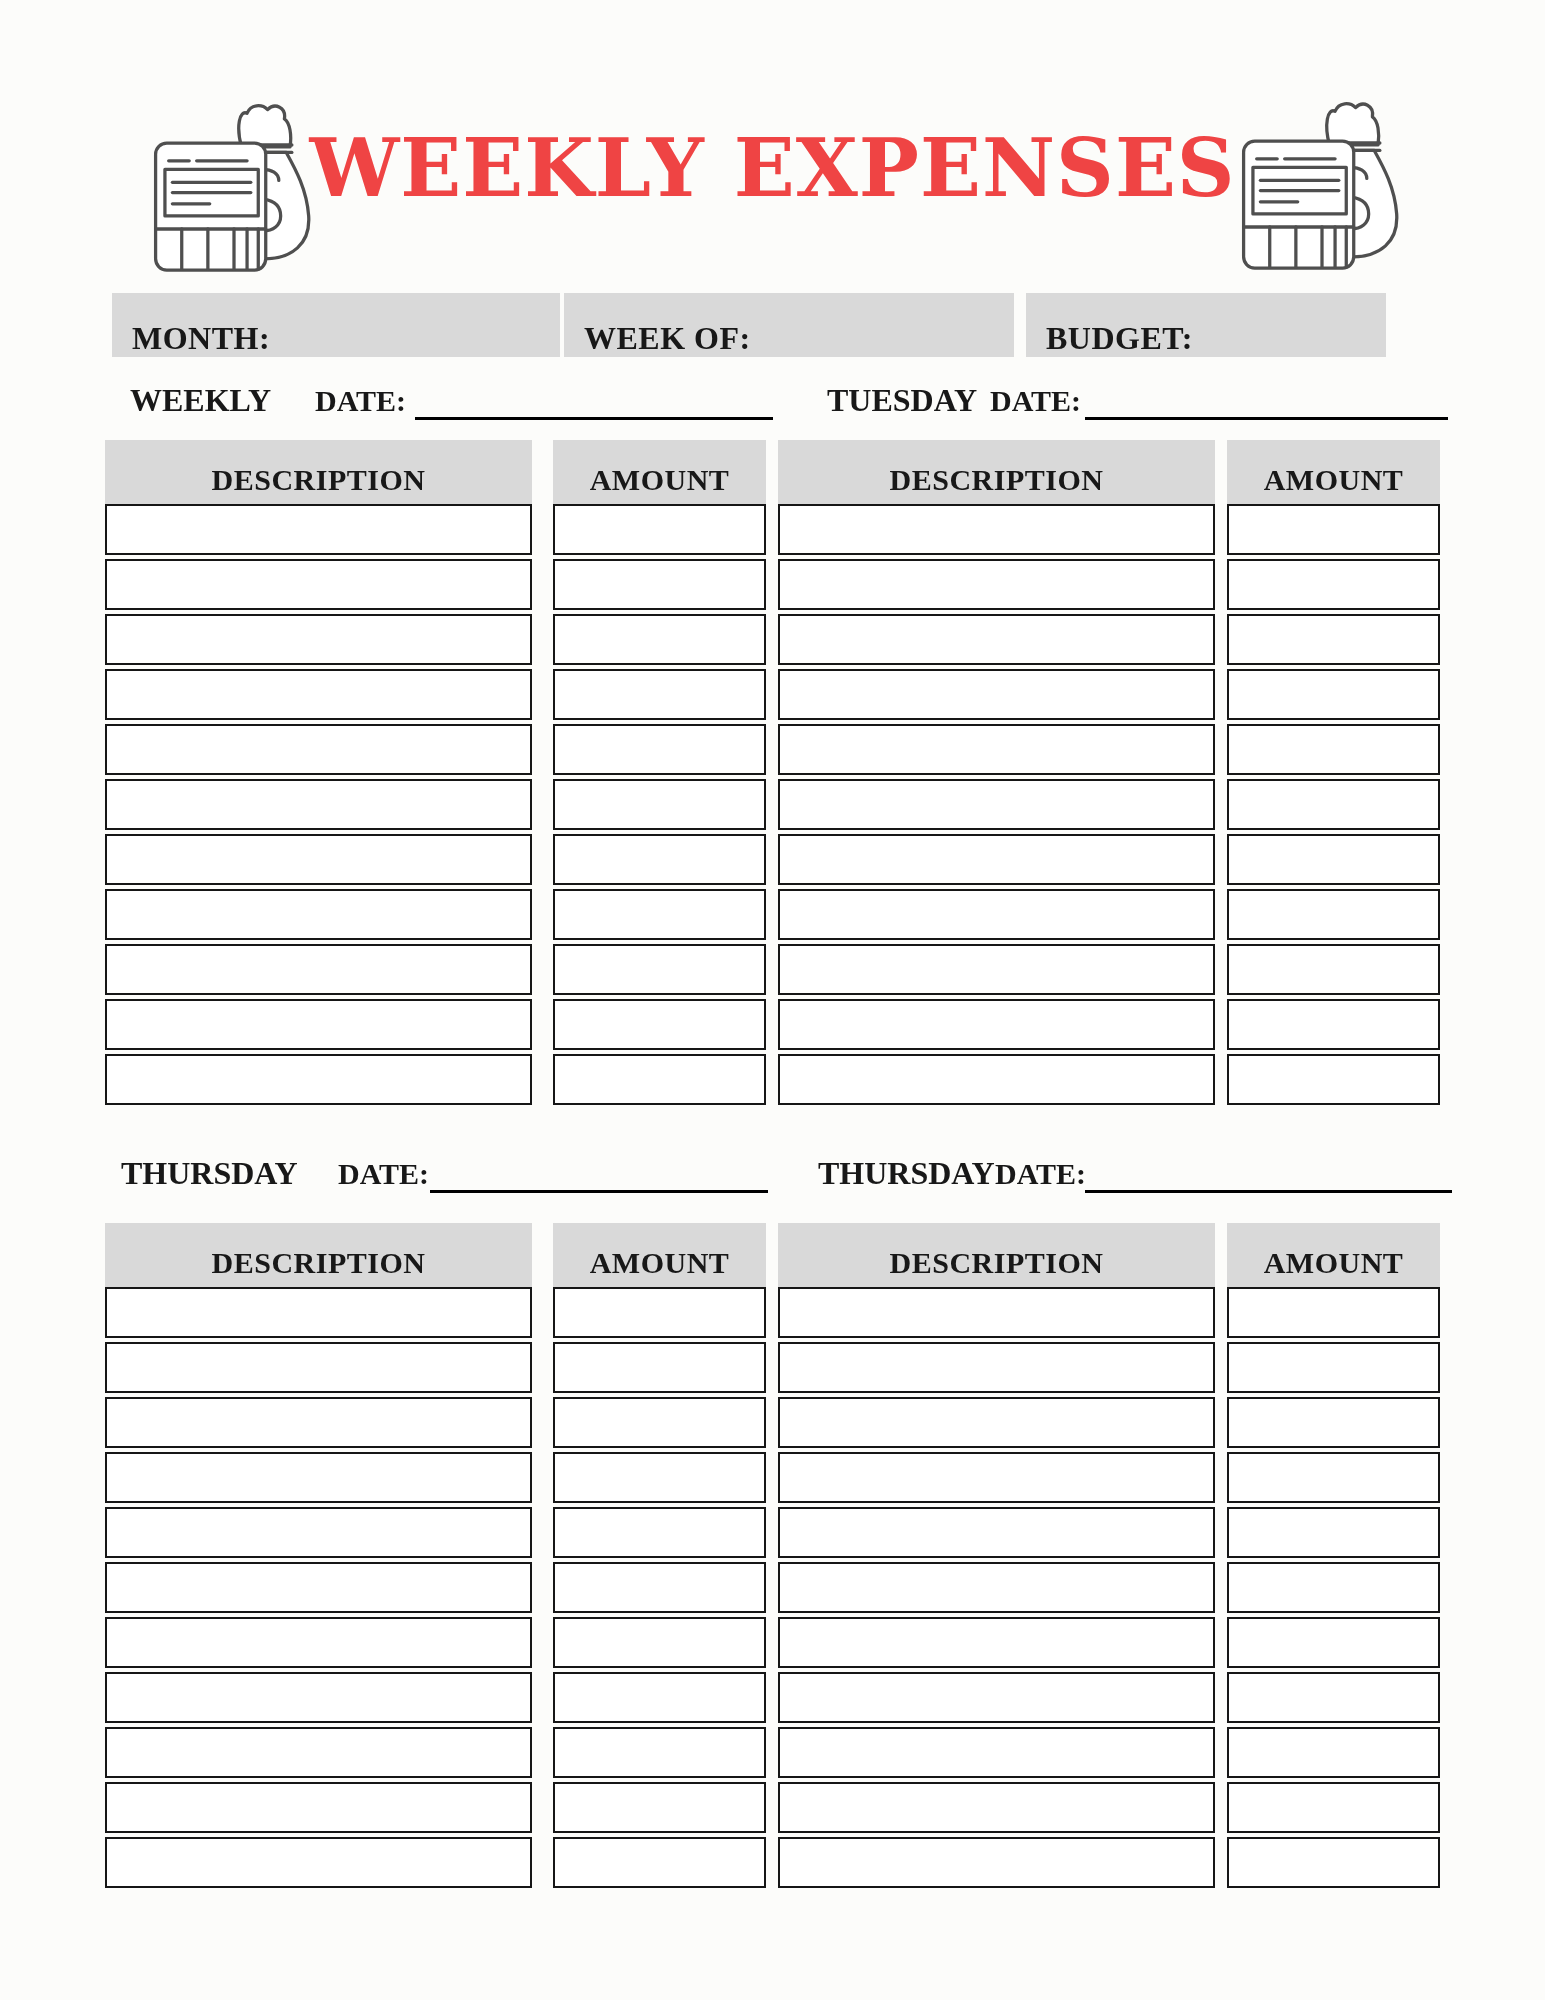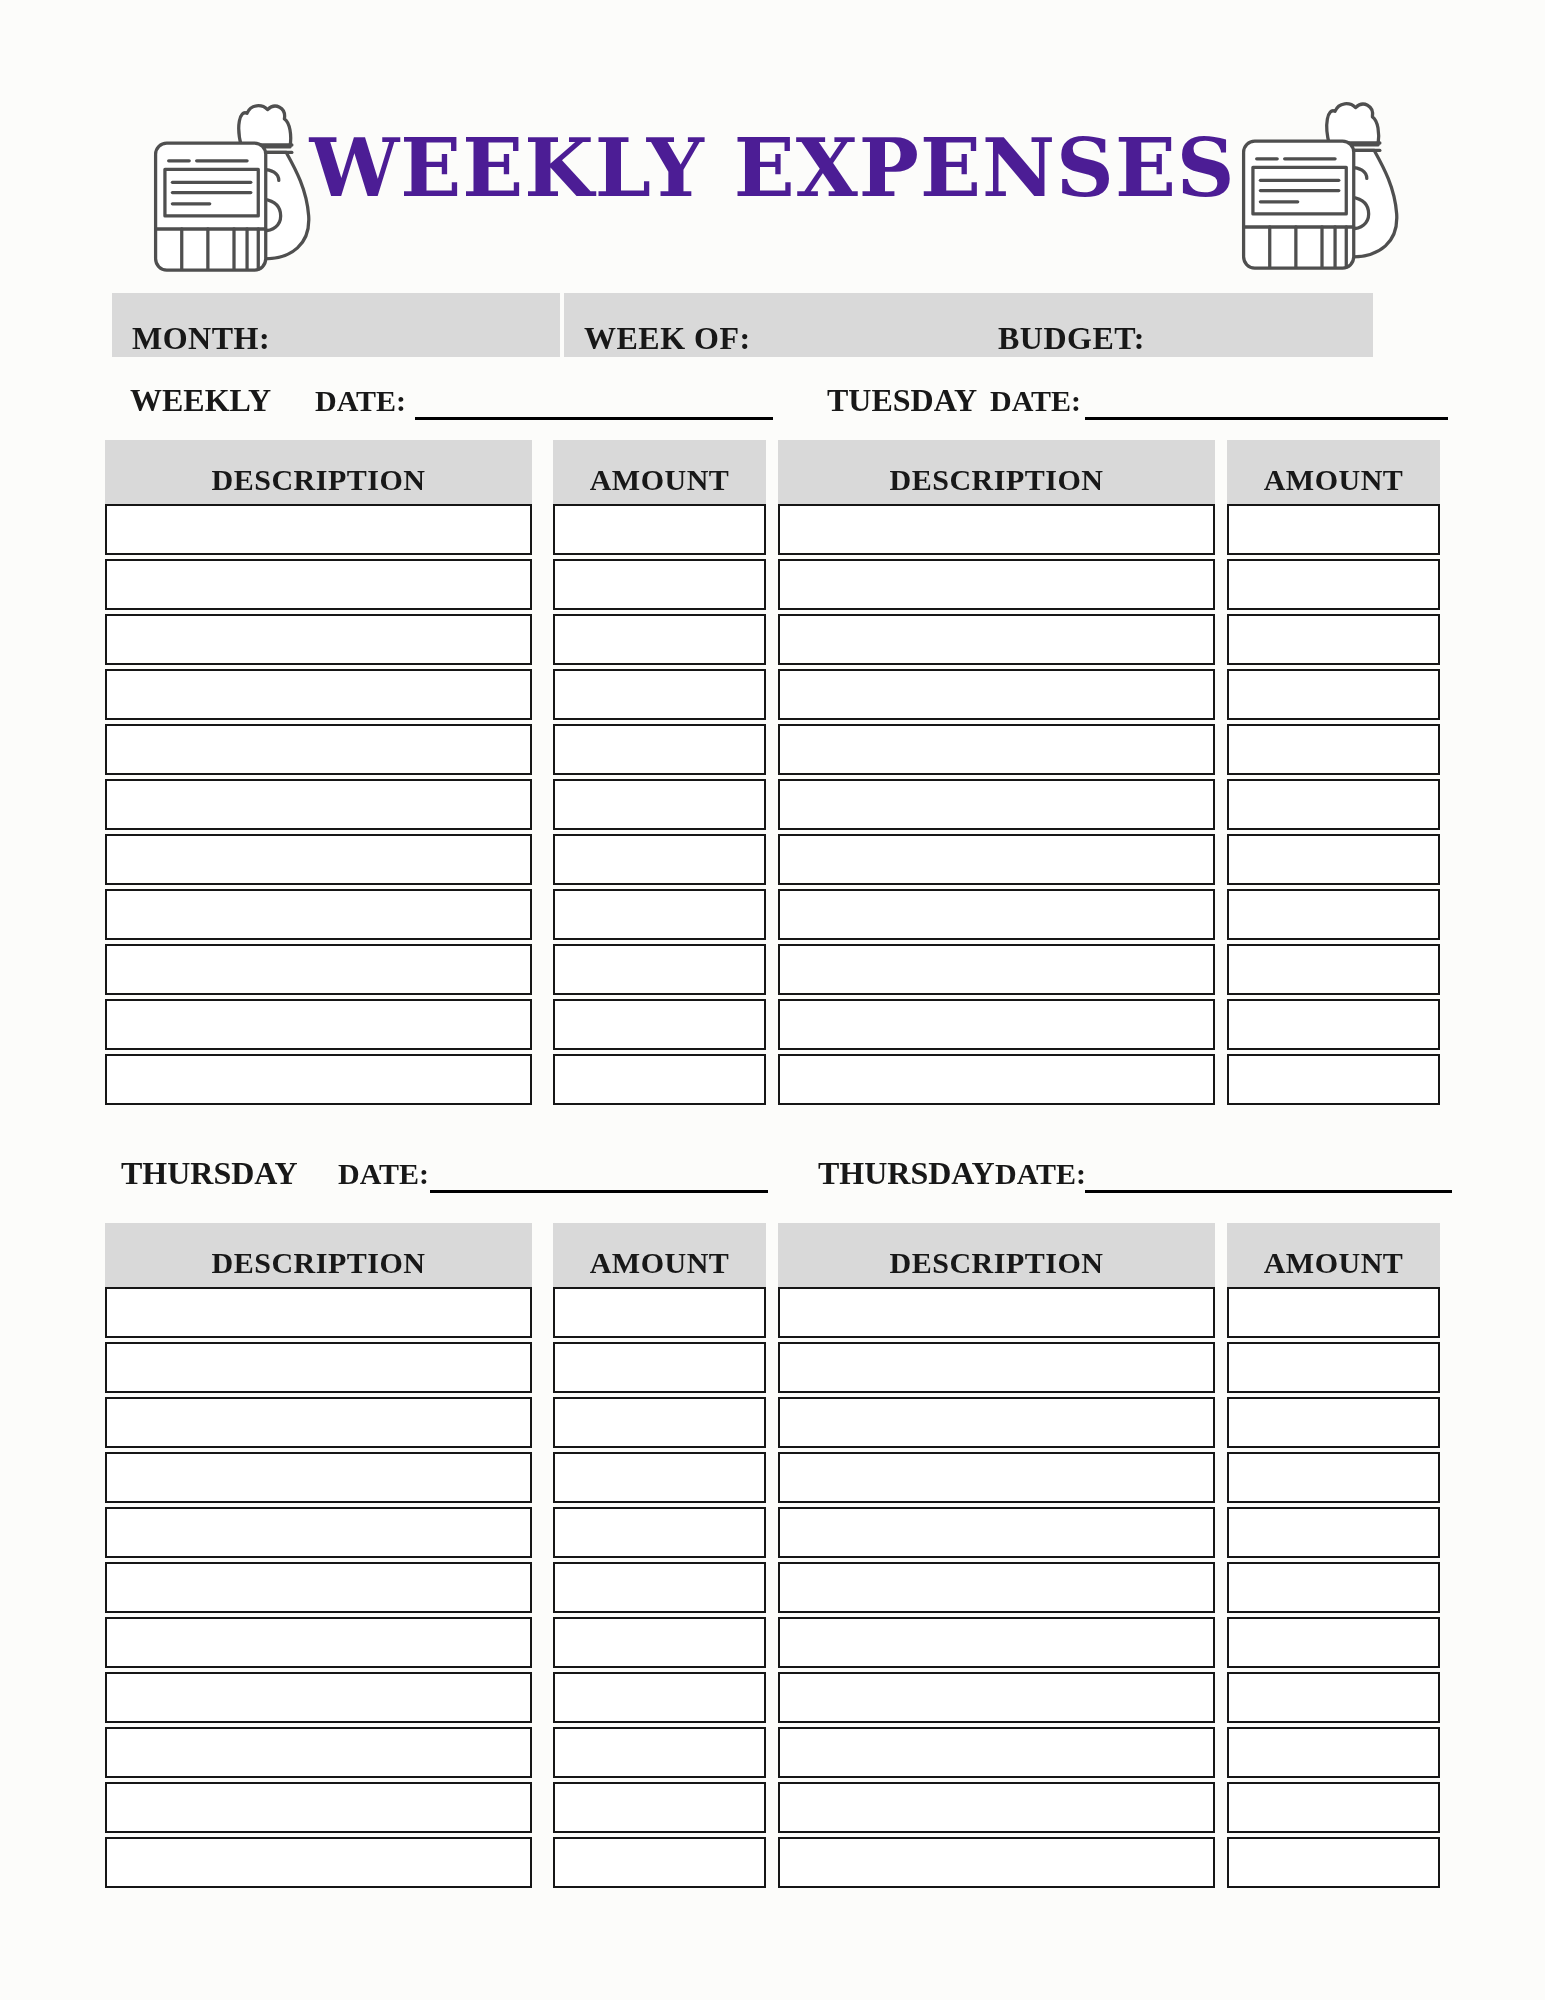--- a/index.html
+++ b/index.html
@@ -11,33 +11,33 @@
     --underline:#000;
   }
   html,body{margin:0;padding:0;background:var(--page-bg);}
   .page{
     position:relative;width:1545px;height:2000px;background:var(--page-bg);
     font-family:"Liberation Serif",serif;color:var(--text);overflow:hidden;
   }
   .title{
     position:absolute;left:0;right:0;top:128px;margin:0;text-align:center;
     font-family:"DejaVu Serif",serif;font-weight:700;font-size:80px;line-height:1;
-    letter-spacing:1px;color:#4c1d95;
+    letter-spacing:1px;color:#ef4444;
   }
   .icon{position:absolute;width:168px;height:186px;}
   .icon-left{left:150px;top:94px;}
   .icon-right{left:1238px;top:92px;}
 
   .info-seg{
     position:absolute;top:293px;height:64px;background:var(--header-gray);
     display:flex;align-items:flex-end;box-sizing:border-box;padding-left:20px;
   }
   .seg-month{left:112px;width:448px;}
   .seg-week{left:564px;width:450px;}
-  .seg-budget{left:978px;width:395px;}
+  .seg-budget{left:1026px;width:360px;}
   .info-label{font-weight:700;font-size:32px;letter-spacing:.5px;}
 
   .day-label,.date-label{
     position:absolute;font-weight:700;white-space:nowrap;line-height:1;
   }
   .day-label{font-size:32px;}
   .date-label{font-size:30px;font-family:Liberation Serif, serif;}
   .fill-line{position:absolute;height:0;border-top:3px solid var(--underline);}
 
   .col-head{

